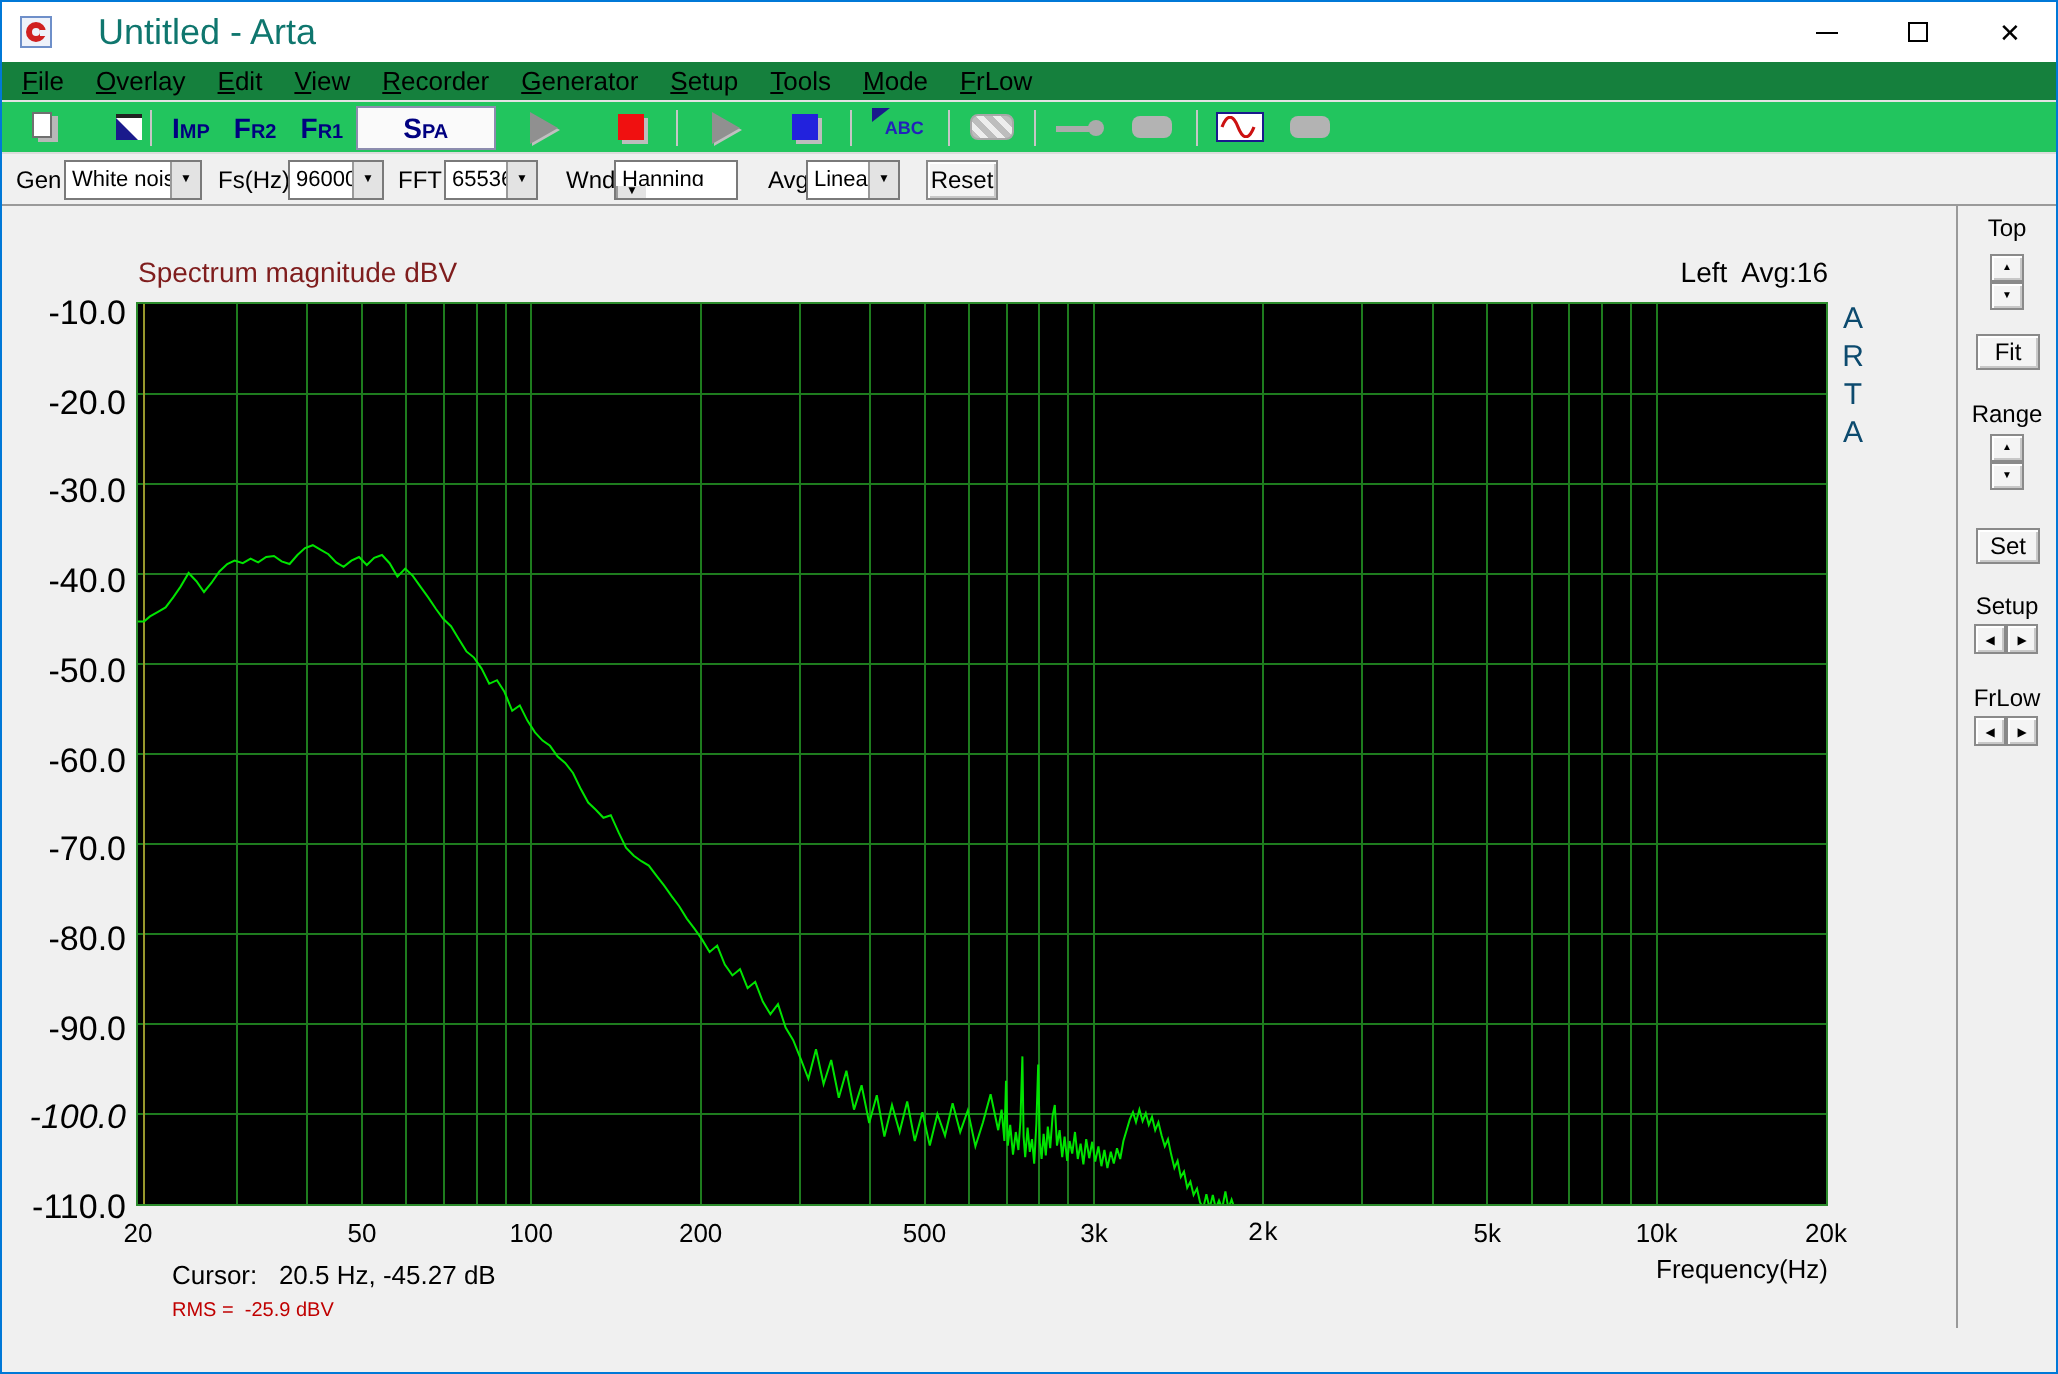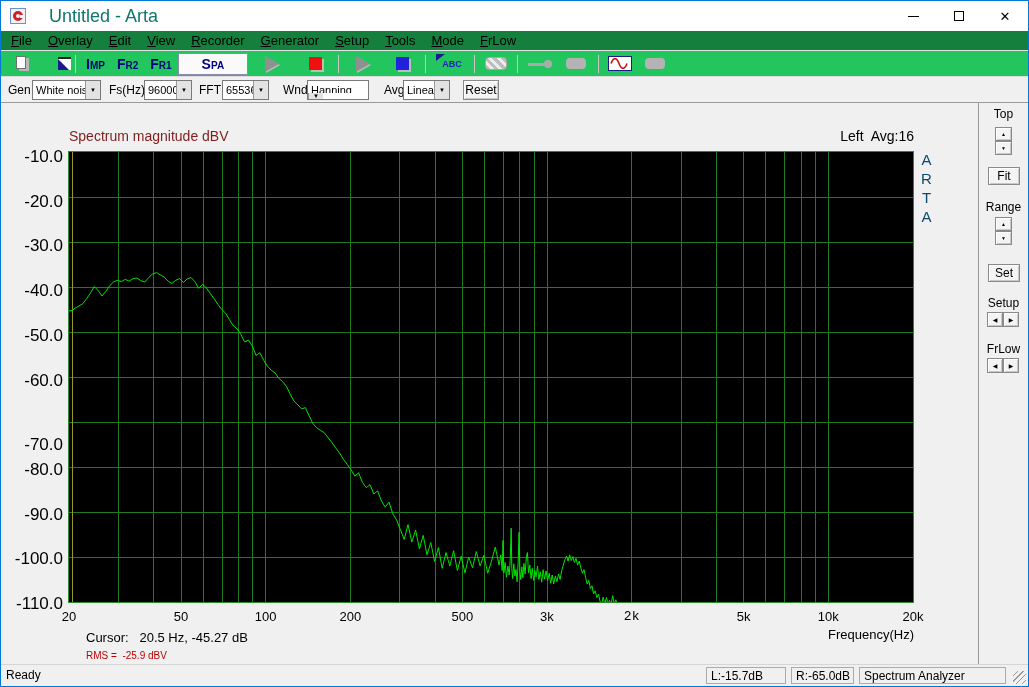--- a/index.html
+++ b/index.html
@@ -257,24 +257,24 @@
       <div class="watermark">ARTA</div>
       <div class="freq-label">Frequency(Hz)</div>
       <div class="cursor-readout">Cursor:   20.5 Hz, -45.27 dB</div>
       <div class="rms-readout" id="rms-readout" style="color: rgb(192, 0, 0);">RMS =  -25.9 dBV</div>
     <div class="ytick" style="top: 44px;">-10.0</div>
         <div class="ytick" style="top: 88.7px;">-20.0</div>
         <div class="ytick" style="top: 133.4px;">-30.0</div>
         <div class="ytick" style="top: 178.1px;">-40.0</div>
         <div class="ytick" style="top: 222.8px;">-50.0</div>
         <div class="ytick" style="top: 267.5px;">-60.0</div>
-        <div class="ytick" style="top: 312.2px; margin-top: 20px;">-70.0</div>
+        <div class="ytick" style="top: 312.2px;">-70.0</div>
         <div class="ytick" style="top: 356.9px;">-80.0</div>
         <div class="ytick" style="top: 401.6px;">-90.0</div>
-        <div class="ytick" style="top: 446.3px;">-100.0</div>
+        <div class="ytick" style="top: 446.3px; font-style: italic;">-100.0</div>
         <div class="ytick" style="top: 491px;">-110.0</div>
         <div class="xtick" style="left: 36px;">20</div>
         <div class="xtick" style="left: 147.954px;">50</div>
         <div class="xtick" style="left: 232.644px;">100</div>
         <div class="xtick" style="left: 317.333px;">200</div>
         <div class="xtick" style="left: 429.287px;">500</div>
         <div class="xtick" style="left: 513.977px;">3k</div>
         <div class="xtick" style="left: 598.667px; font-family: Liberation Mono, monospace;">2k</div>
         <div class="xtick" style="left: 710.62px;">5k</div>
         <div class="xtick" style="left: 795.31px;">10k</div>
@@ -316,21 +316,14 @@
         <div class="sp push-btn">
             <span>◀</span>
           </div>
         <div class="sp push-btn">
             <span>▶</span>
           </div>
       </div>
     </div>
   </div>
 
-  <div class="statusbar" id="statusbar">
-    <div class="status-ready">Ready</div>
-    <div class="status-panel" style="left: 705px; width: 80px;">L:-15.7dB</div>
-      <div class="status-panel" style="left: 790px; width: 63px;">R:-65.0dB</div>
-      <div class="status-panel" style="left: 858px; width: 147px;">Spectrum Analyzer</div>
-      <div class="grip"></div>
-  </div>
 
 </div>
 
 </body></html>

